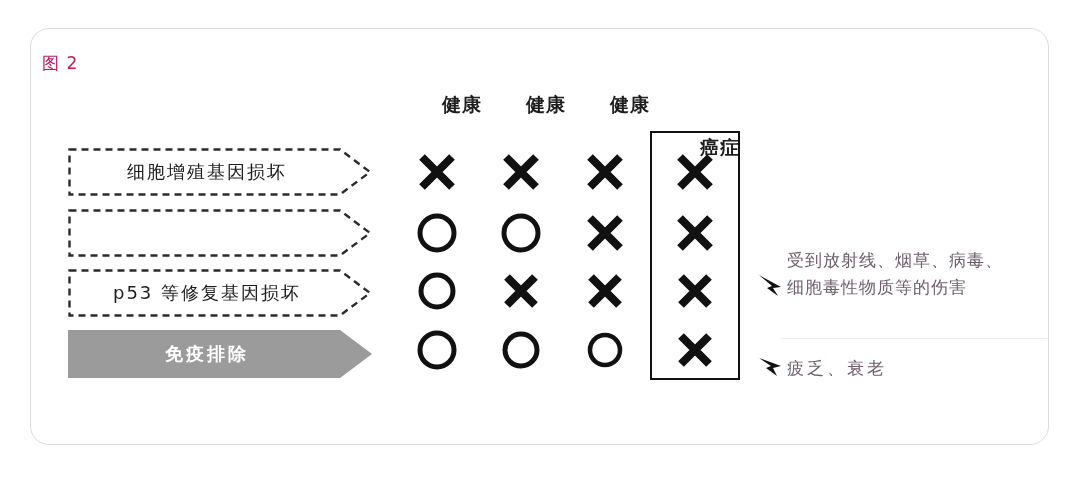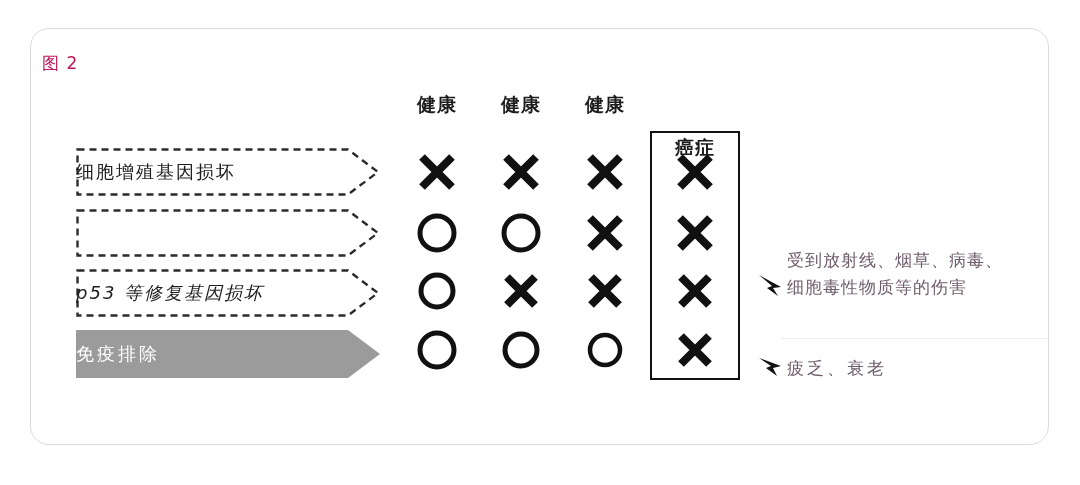--- a/index.html
+++ b/index.html
@@ -39,38 +39,38 @@
     color: #be185d;
     font-family: "DejaVu Sans", sans-serif;
     white-space: nowrap;
   }
 
   
   .col-header {
     position: absolute;
     top: 92px;
     width: 90px;
-    text-align: center;
+    text-align: right;
     font-size: 19px;
     font-weight: 600;
     color: #1d1d1d;
     font-family: "DejaVu Sans", sans-serif;
     letter-spacing: 1px;
     white-space: nowrap;
   }
 
   
   .arrow-row {
     position: absolute;
-    left: 76px;
+    left: 68px;
     width: 304px;
     height: 48px;
     display: flex;
     align-items: center;
-    justify-content: flex-start;
+    justify-content: center;
   }
   .arrow-svg {
     position: absolute;
     left: 0;
     top: 0;
     width: 304px;
     height: 48px;
     overflow: visible;
   }
   .arrow-label {
@@ -78,21 +78,21 @@
     z-index: 2;
     font-size: 18px;
     letter-spacing: 2px;
     font-family: "DejaVu Sans", sans-serif;
     color: #1d1d1d;
     white-space: nowrap;
     margin-right: 26px;
   }
   .arrow-label.filled {
     color: #ffffff;
-    font-weight: normal;
+    font-weight: bold;
     letter-spacing: 3px;
   }
 
   
   #symbol-grid {
     position: absolute;
     left: 392px;
     top: 130px;
     width: 360px;
     height: 255px;
@@ -175,21 +175,21 @@
   </svg>
   <span class="arrow-label">细胞增殖基因损坏</span>
 </div>
 
 <div class="arrow-row" style="top:209px;">
   <svg class="arrow-svg" viewBox="0 0 304 48">
     <polygon points="1.5,1.5 272,1.5 302,24 272,46.5 1.5,46.5" fill="#ffffff" stroke="#2b2b2b" stroke-width="2.4" stroke-dasharray="7,5"></polygon>
   </svg>
 </div>
 
-<div class="arrow-row" style="top:269px;font-style:italic;">
+<div class="arrow-row" style="top:269px;">
   <svg class="arrow-svg" viewBox="0 0 304 48">
     <polygon points="1.5,1.5 272,1.5 302,24 272,46.5 1.5,46.5" fill="#ffffff" stroke="#2b2b2b" stroke-width="2.4" stroke-dasharray="7,5"></polygon>
   </svg>
   <span class="arrow-label">p53 等修复基因损坏</span>
 </div>
 
 <div class="arrow-row" style="top:330px;">
   <svg class="arrow-svg" viewBox="0 0 304 48">
     <polygon points="0,0 272,0 304,24 272,48 0,48" fill="#9b9b9b"></polygon>
   </svg>

